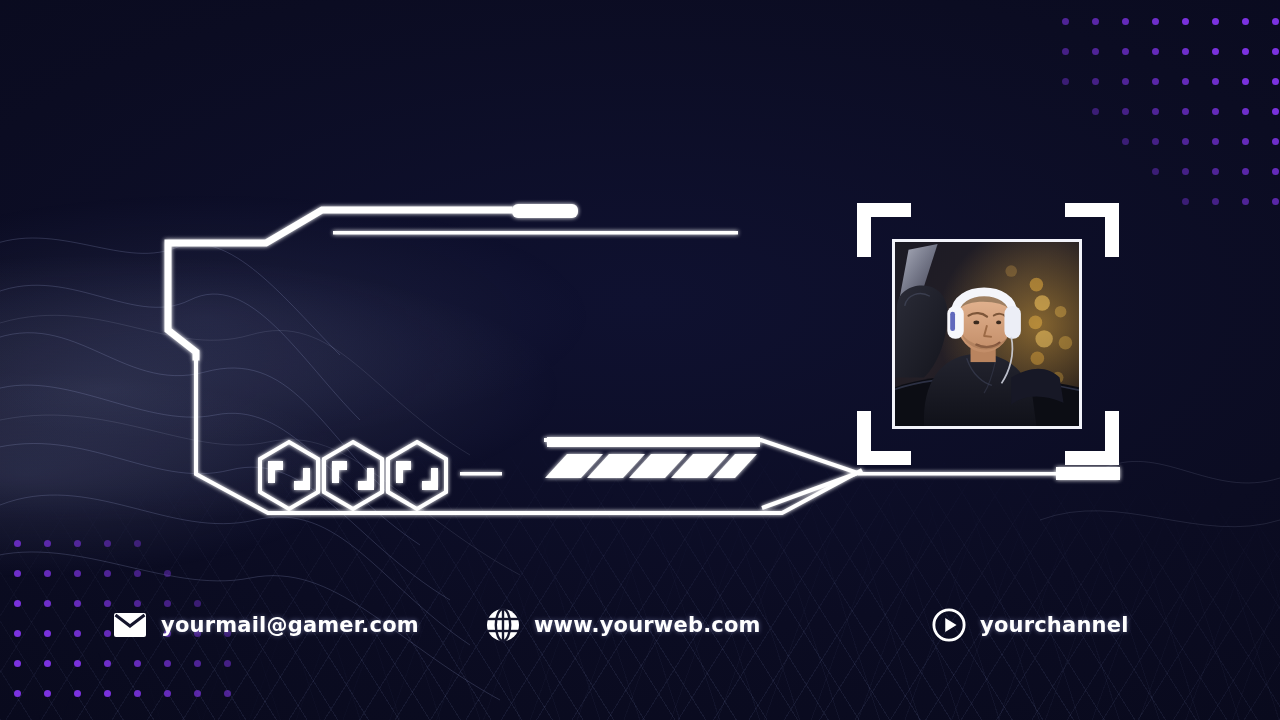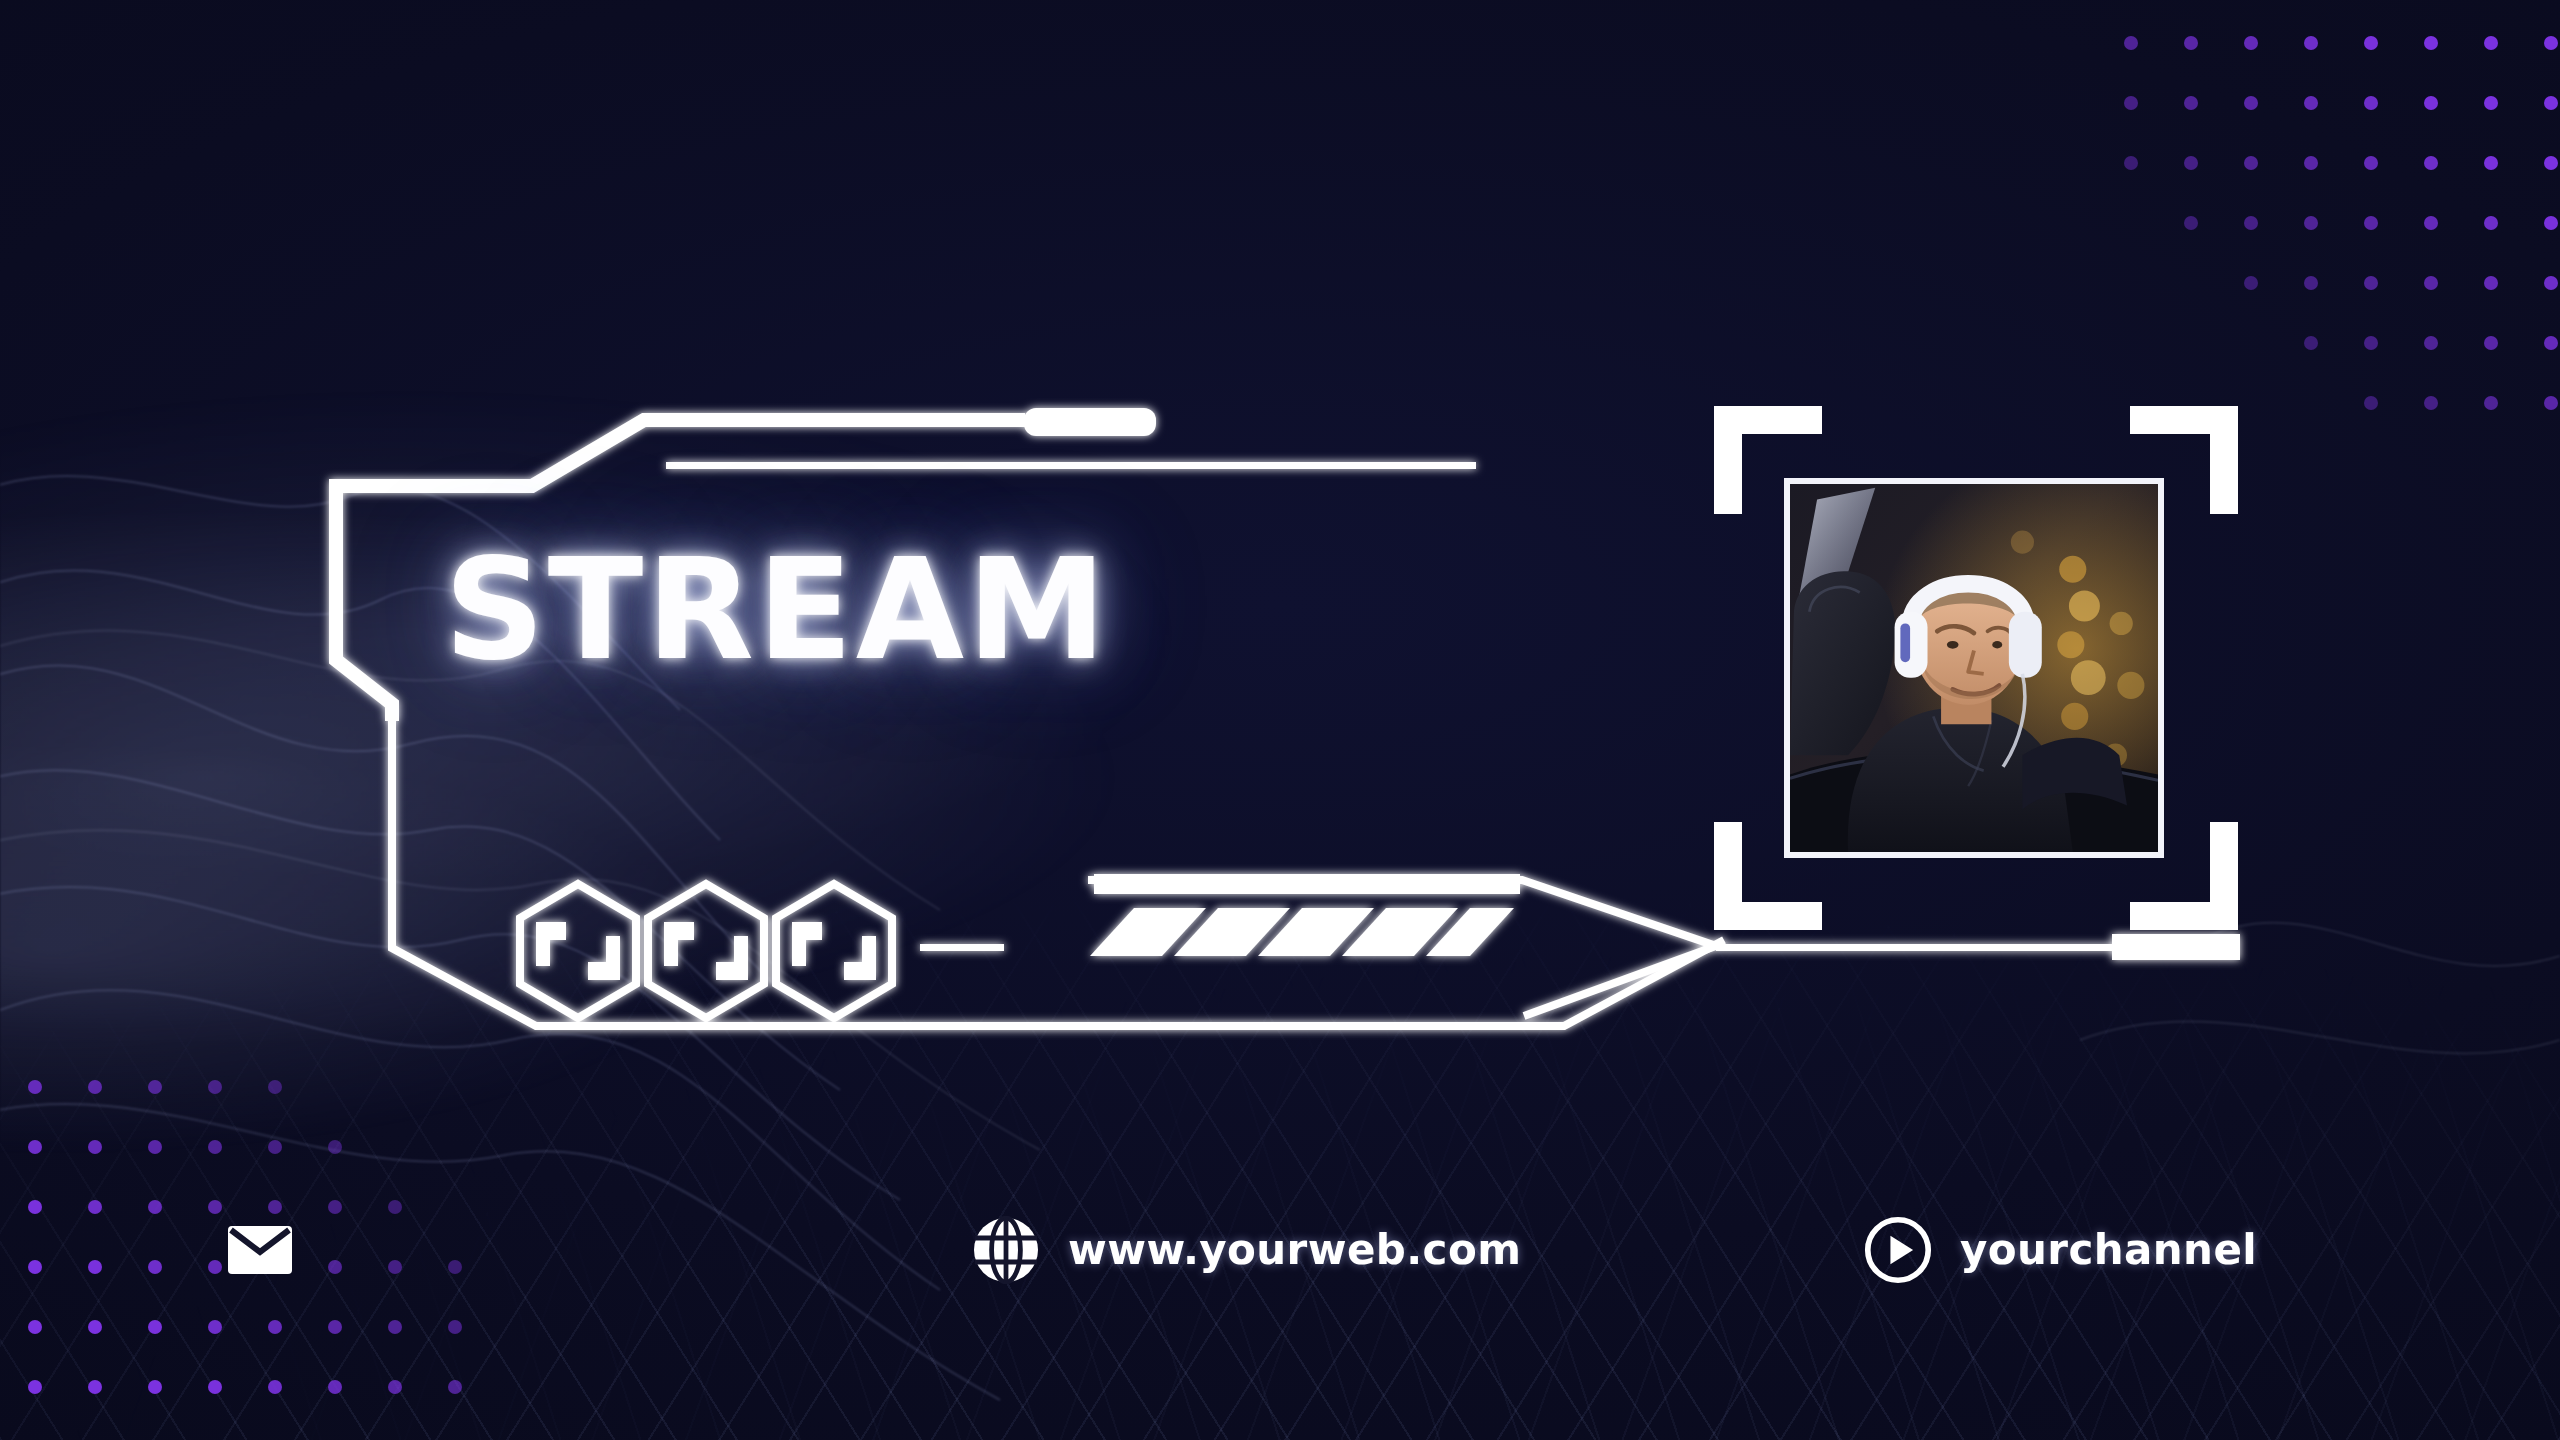--- a/index.html
+++ b/index.html
@@ -275,21 +275,20 @@
           <path d="M713 478 L735 454 L757 454 L735 478 Z" fill="#ffffff"></path>
         </g>
 
         <rect x="858" y="472" width="200" height="3.5" fill="#ffffff"></rect>
         <rect x="1056" y="467" width="64" height="13" fill="#ffffff"></rect>
       </g>
     </svg>
   </div>
 
   <div class="title-wrap">
-    <div class="title-line l1">STREAM</div>
   </div>
 
   <div class="photo-block">
 
     <div class="corner" style="left:0;top:0;width:54px;height:54px;">
       <b style="left:0;top:0;width:54px;height:14px;"></b>
       <b style="left:0;top:0;width:14px;height:54px;"></b>
     </div>
     <div class="corner" style="right:0;top:0;width:54px;height:54px;">
       <b style="right:0;top:0;width:54px;height:14px;"></b>
@@ -392,20 +391,21 @@
 
   <div class="footer">
 
     <div class="fitem" style="left:113px; top:12px;">
       <span class="ic">
         <svg width="32" height="24" viewBox="0 0 32 24">
           <rect x="0" y="0" width="32" height="24" rx="2" fill="#ffffff"></rect>
           <path d="M1.5 2 L16 13 L30.5 2" fill="none" stroke="#14152c" stroke-width="3"></path>
         </svg>
       </span>
+      <span class="flabel">yourmail@gamer.com</span>
     </div>
 
     <div class="fitem" style="left:932px; top:12px;">
       <span class="ic">
         <svg width="36" height="36" viewBox="0 0 36 36">
           <circle cx="18" cy="18" r="16" fill="none" stroke="#ffffff" stroke-width="3"></circle>
           <path d="M14 10.5 L26 18 L14 25.5 Z" fill="#ffffff"></path>
         </svg>
       </span>
       <span class="flabel">yourchannel</span>

